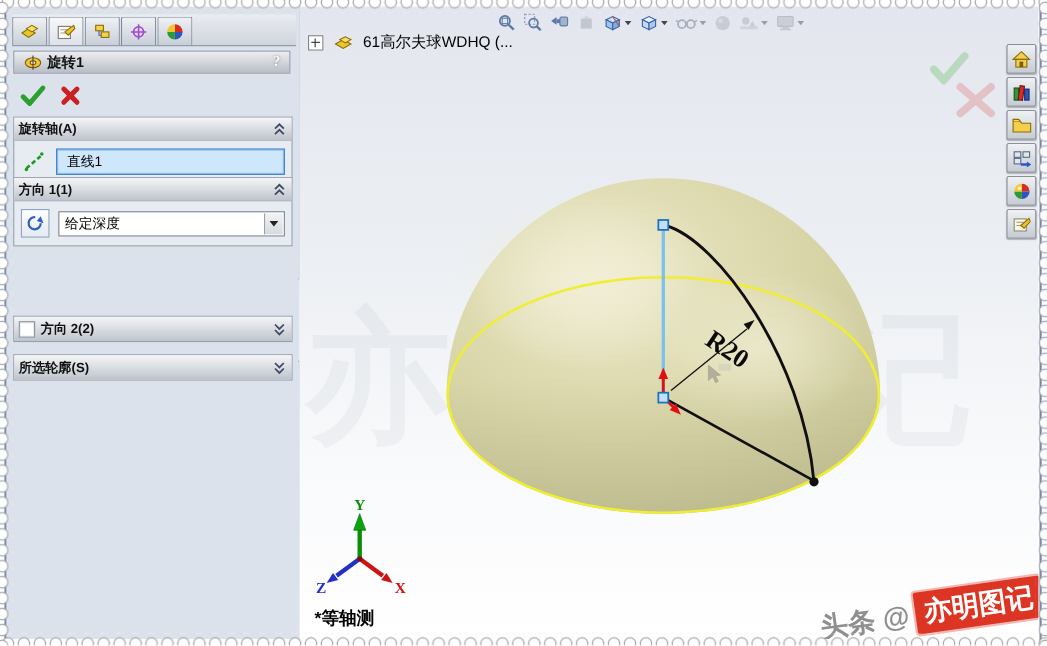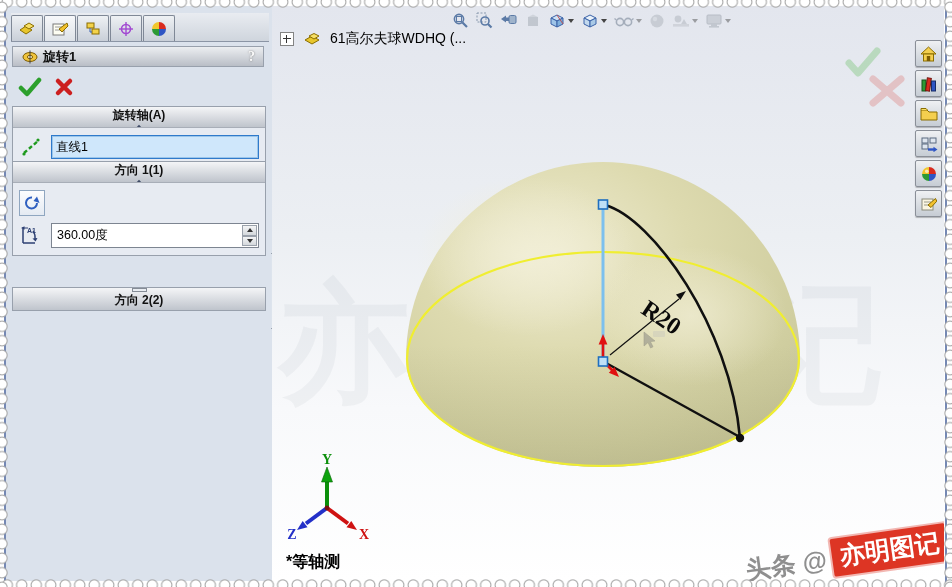--- a/index.html
+++ b/index.html
@@ -33,29 +33,29 @@
           display:flex;align-items:center;justify-content:center;}
   .pm-tab.active{background:linear-gradient(#f7f8fa,#dde2e8);}
   .pm-title{left:6px;top:40px;width:252px;height:21px;display:flex;align-items:center;
             background:linear-gradient(#eceef1,#b9bec6);border:1px solid #98a0ac;
             font-size:13px;font-weight:bold;color:#111;padding:0 8px;box-sizing:border-box;}
   .pm-title .spacer{flex:1;}
   .help-q{color:#fafafa;text-shadow:0 0 2px #777;font-weight:bold;font-size:14px;
           font-family:"Liberation Serif",serif;}
   .pm-actions{left:6px;top:66px;width:252px;height:30px;display:flex;align-items:center;gap:12px;padding-left:6px;box-sizing:border-box;}
   .group{left:6px;width:252px;border:1px solid #98a0ac;background:#e7ebf2;box-shadow:0 1px 0 #fff inset;}
-  .g-header{height:20px;display:flex;align-items:center;padding:0 4px;
+  .g-header{height:20px;display:flex;align-items:center;gap:5px;padding:0 4px;
             background:linear-gradient(#f4f5f7,#bfc4cc);border-bottom:1px solid #a8aeb8;
-            font-size:12px;font-weight:bold;color:#101010;flex-direction:column;}
+            font-size:12px;font-weight:bold;color:#101010;}
   .g-header .spacer{flex:1;}
   .g-body{padding:7px 6px;display:flex;flex-direction:column;gap:7px;}
   .row{display:flex;align-items:center;gap:8px;}
   .sel-field{flex:1;height:22px;background:#cfe7fb;border:1px solid #2f7acb;
              box-shadow:0 0 0 1px #9cc6ea inset;display:flex;align-items:center;
-             padding:0 4px;font-size:12.5px;color:#000;}
+             padding:0 9px;font-size:12.5px;color:#000;}
   .combo{flex:1;height:21px;background:#fff;border:1px solid #7d8591;display:flex;align-items:center;
          font-size:12.5px;color:#000;padding-left:5px;position:relative;}
   .combo .caret-box{position:absolute;right:1px;top:1px;bottom:1px;width:16px;
          background:linear-gradient(#f2f3f5,#d6dade);border-left:1px solid #9aa1ab;
          display:flex;align-items:center;justify-content:center;}
   .caret-down{width:0;height:0;border-left:4px solid transparent;border-right:4px solid transparent;
               border-top:5px solid #222;}
   .spin{flex:1;height:23px;background:#fff;border:1px solid #7d8591;display:flex;align-items:center;
         font-size:12.5px;color:#000;padding-left:5px;position:relative;}
   .spin .btns{position:absolute;right:1px;top:1px;bottom:1px;width:15px;display:flex;flex-direction:column;}
@@ -199,60 +199,52 @@
       </svg>
     </div>
     <div class="g-body">
       <div class="row">
         <div class="icon-box">
           <svg width="18" height="18">
             <path d="M14 9 A5.5 5.5 0 1 1 9 3.5" fill="none" stroke="#2f5fc0" stroke-width="2"></path>
             <polygon points="14,2.5 16.5,9 10.5,7" fill="#2f5fc0"></polygon>
           </svg>
         </div>
-      </div>
-      <div class="row">
-        <div class="icon-cell">
-          <svg width="22" height="22">
-            <line x1="3" y1="4" x2="3" y2="18" stroke="#2c3f72" stroke-width="1.5"></line>
-            <line x1="3" y1="18" x2="15" y2="18" stroke="#2c3f72" stroke-width="1.5"></line>
-            <path d="M13 6 A11 11 0 0 1 15 14" fill="none" stroke="#2c3f72" stroke-width="1.3"></path>
-            <polygon points="15.5,16.5 12.5,13.5 17.5,13 " fill="#2c3f72"></polygon>
-            <text x="7" y="8" font-size="7" font-weight="bold" fill="#2c3f72">A1</text>
-            <line x1="2" y1="3" x2="8" y2="3" stroke="#2c3f72"></line>
-            <polygon points="1,3 4.5,1.2 4.5,4.8" fill="#2c3f72"></polygon>
-          </svg>
-        </div>
-        <div class="spin">
-          <span>360.00度</span>
-          <span class="btns">
-            <span class="sb">
-                <span class="tri-up"></span>
-              </span>
-            <span class="sb">
-                <span class="tri-dn"></span>
-              </span>
-          </span>
+        <div class="combo">
+          <span>给定深度</span>
+          <span class="caret-box">
+              <span class="caret-down"></span>
+            </span>
         </div>
       </div>
     </div>
   </div>
 
   <div class="abs group" style="top:281px;">
     <div class="g-header" style="height:22px;border-bottom:none;">
       <span class="checkbox"></span>
       <span>方向 2(2)</span>
       <span class="spacer"></span>
       <svg width="14" height="13">
         <polyline points="3,2 7,6 11,2" fill="none" stroke="#3d4a66" stroke-width="1.6"></polyline>
         <polyline points="3,7 7,11 11,7" fill="none" stroke="#3d4a66" stroke-width="1.6"></polyline>
       </svg>
     </div>
   </div>
 
+  <div class="abs group" style="top:316px;">
+    <div class="g-header" style="height:22px;border-bottom:none;">
+      <span>所选轮廓(S)</span>
+      <span class="spacer"></span>
+      <svg width="14" height="13">
+        <polyline points="3,2 7,6 11,2" fill="none" stroke="#3d4a66" stroke-width="1.6"></polyline>
+        <polyline points="3,7 7,11 11,7" fill="none" stroke="#3d4a66" stroke-width="1.6"></polyline>
+      </svg>
+    </div>
+  </div>
 
   <div class="abs flyout">
     <span class="tri-left"></span>
       <span class="tri-left"></span>
       <span class="tri-left"></span>
   </div>
 </div>
 
 <div class="abs viewport">
 

